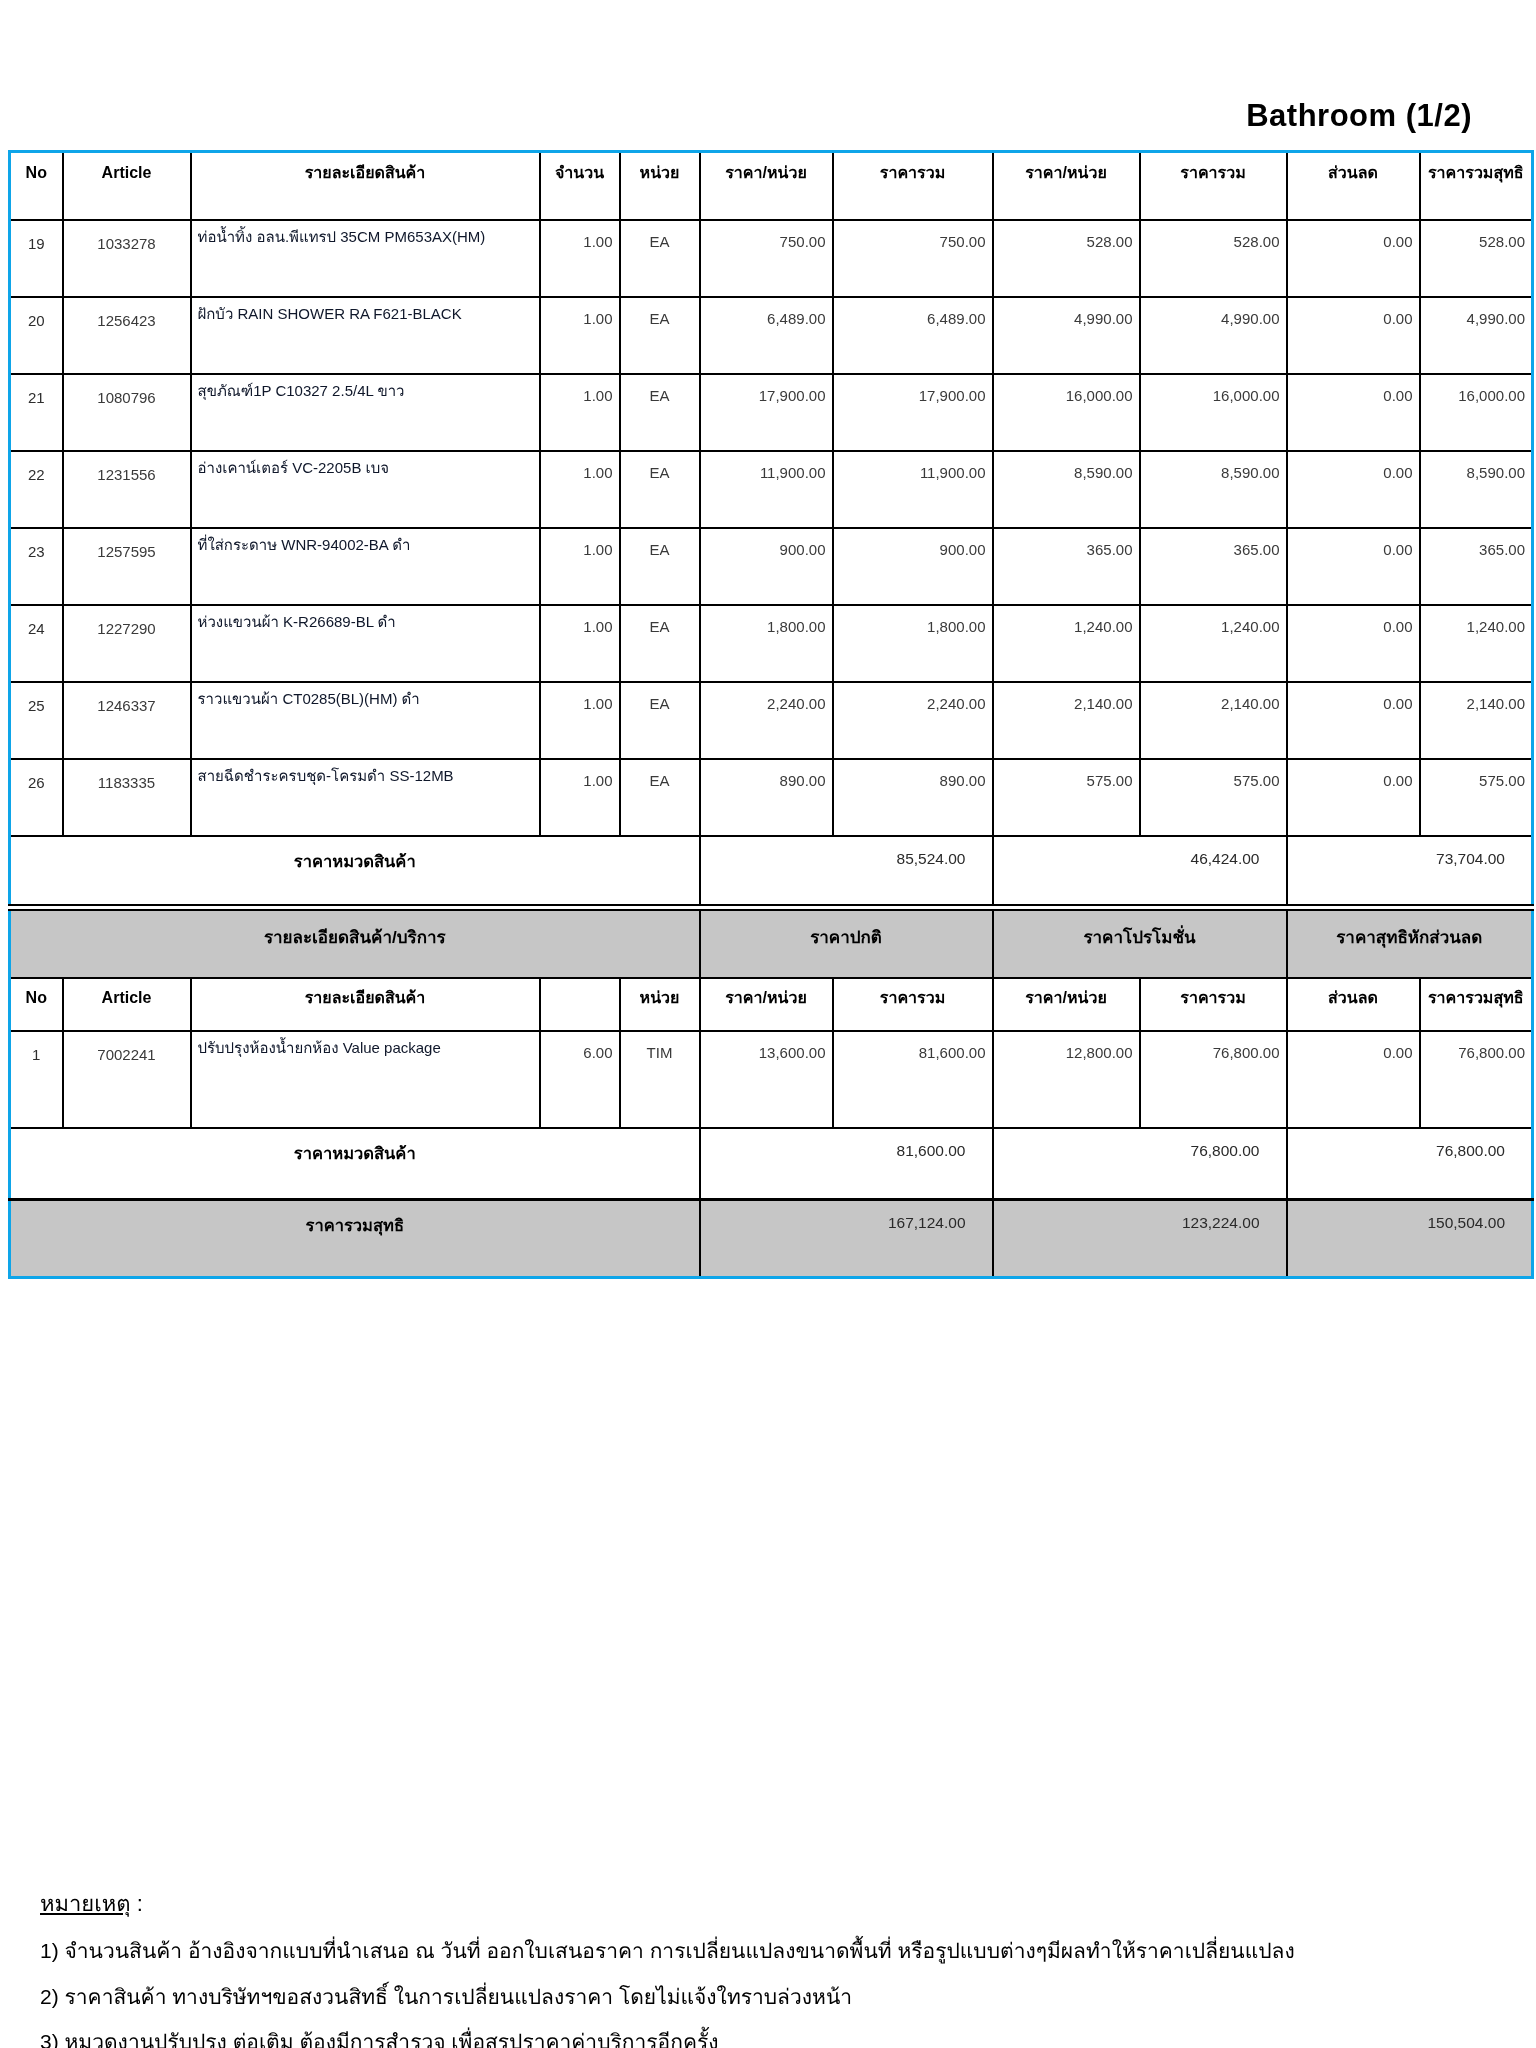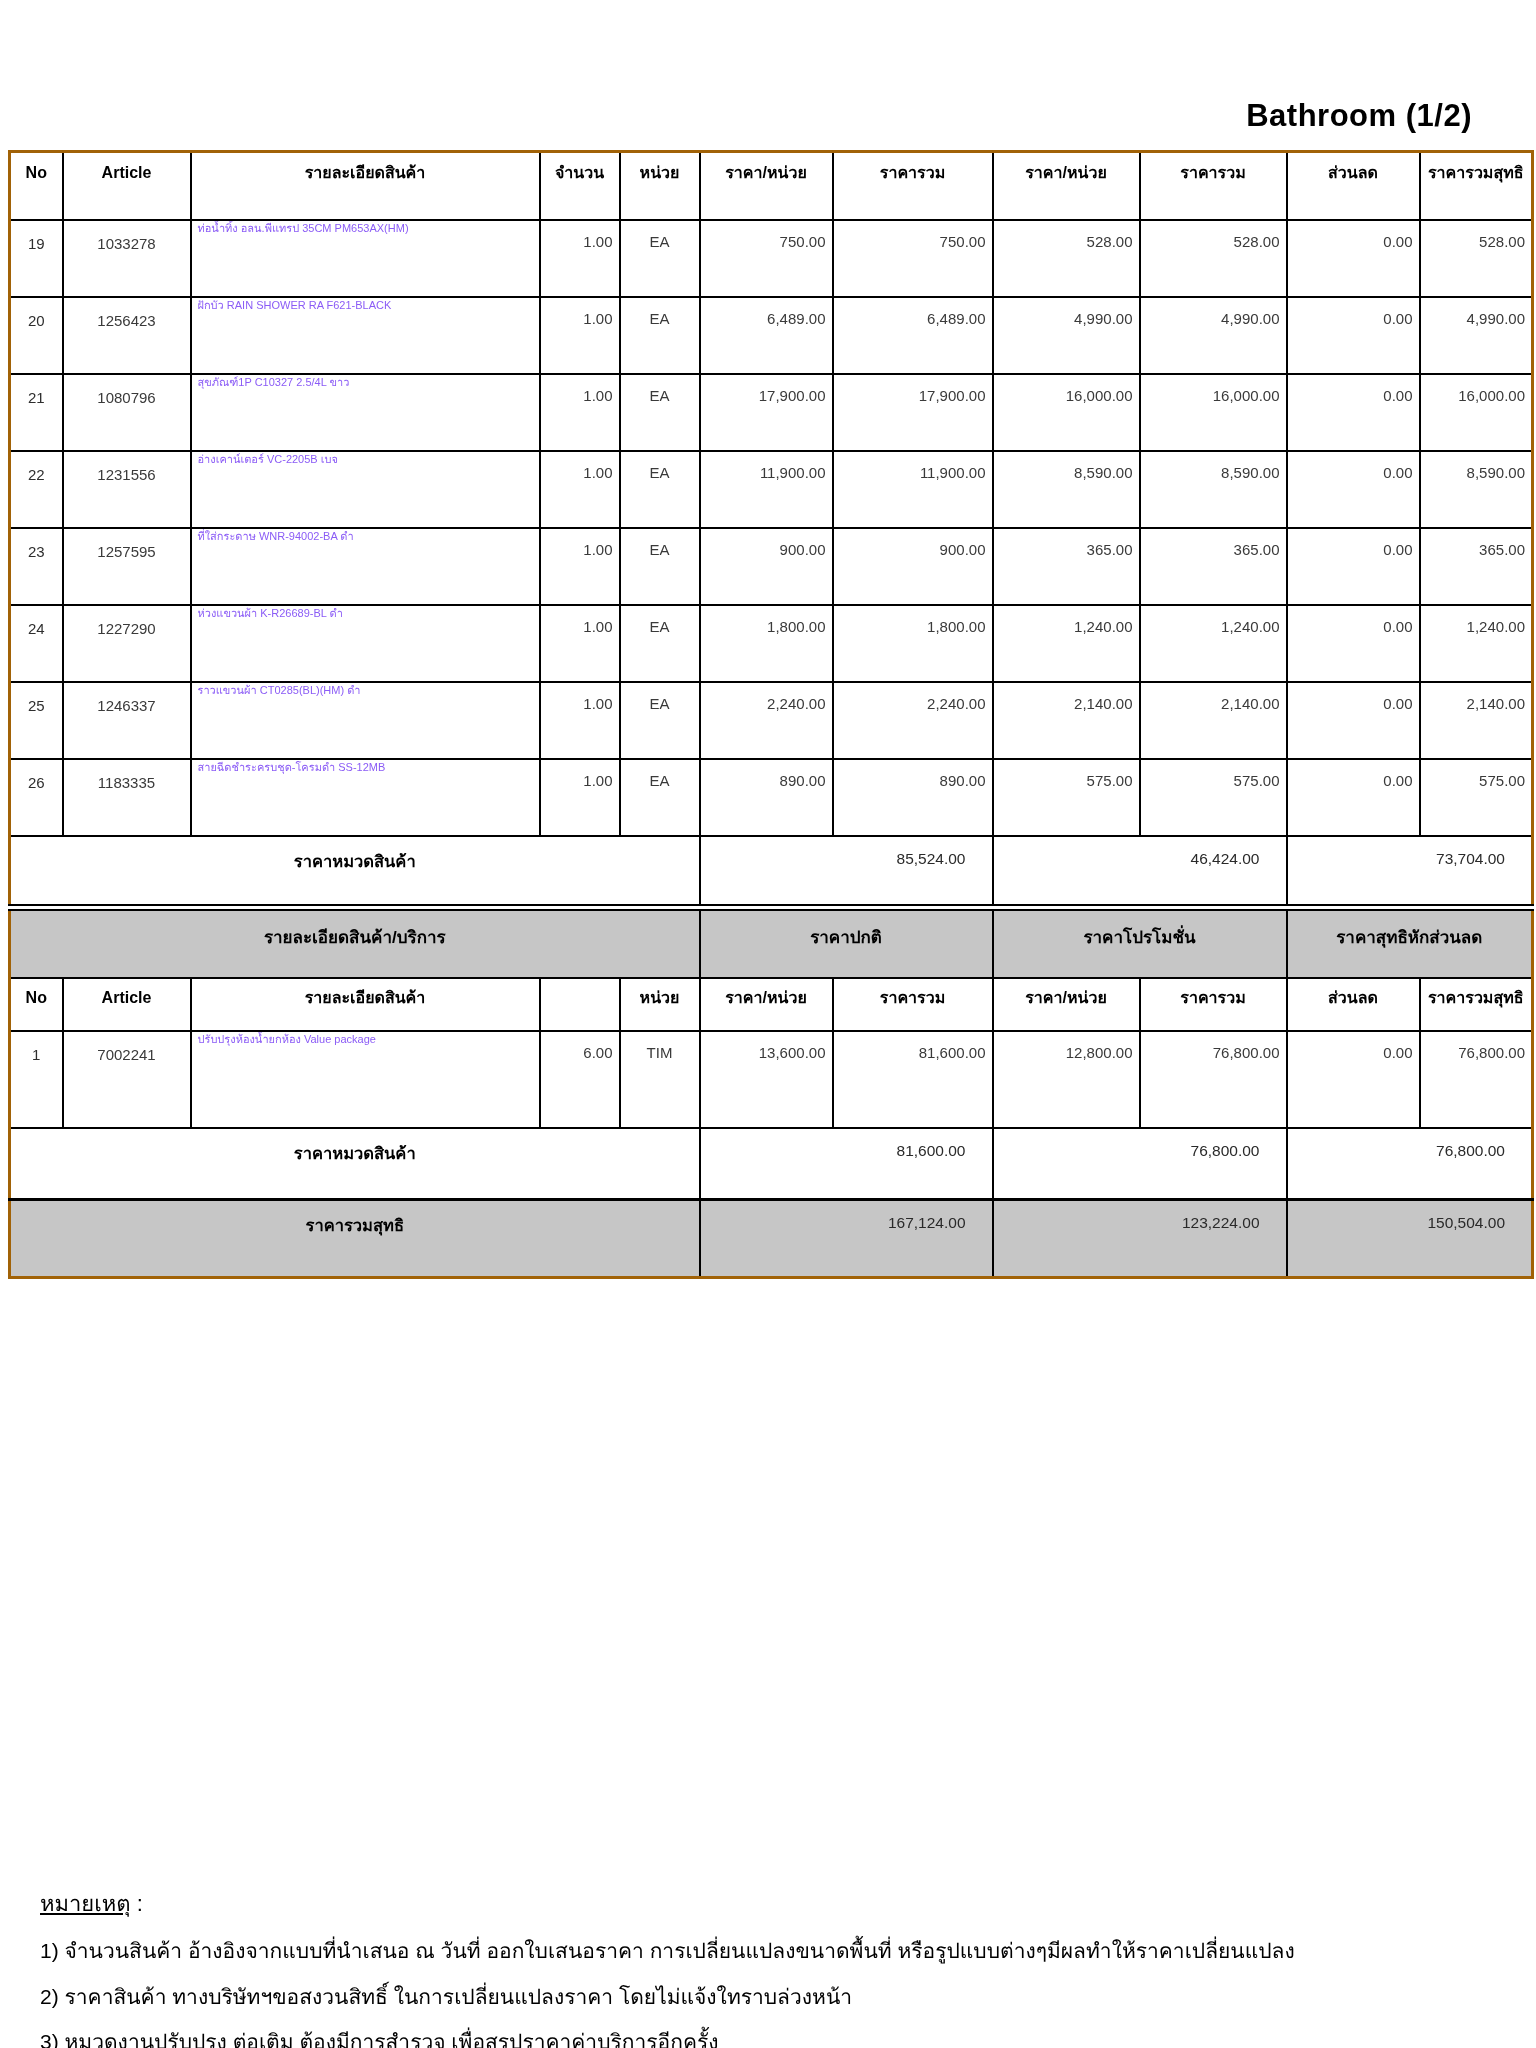--- a/index.html
+++ b/index.html
@@ -7,42 +7,42 @@
     width:1536px;height:2048px;background:#ffffff;position:relative;
     font-family:"Liberation Sans","DejaVu Sans",sans-serif;color:#2e2e2e;
   }
   .title{
     text-align:right;padding:98px 64px 0 0;font-size:31px;font-weight:bold;color:#000;
     letter-spacing:0.5px;
   }
   .title .title-page{font-weight:bold;}
   table{
     border-collapse:collapse;table-layout:fixed;width:1523px;margin:16px 0 0 8px;
-    border:3px solid #a16207;
+    border:3px solid #0ea5e9;
   }
   th,td{
     border:2px solid #000;vertical-align:top;overflow:hidden;
     padding:6px 6px;font-size:15px;line-height:1.25;
   }
   th{font-weight:bold;color:#000;font-size:16px;padding-top:10px;}
   .t-center{text-align:center;}
   .t-right{text-align:right;}
   .r-head{height:68px;}
   .r-item{height:77px;}
   .r-service{height:97px;}
   .r-sub{height:72px;}
   .r-section{height:70px;}
   .r-section th{background:#c6c6c6;font-size:17px;text-align:center;padding-top:16px;}
   .r-head2{height:53px;}
   .r-head2 th{padding-top:9px;}
   .r-grand{height:78px;}
   .r-grand td{background:#c6c6c6;border-top:3px solid #000;}
   .c-no{padding-top:14px;}
   .c-article{padding-top:14px;color:#3a3a3a;}
-  .c-desc{font-size:11px;color:#8b5cf6;padding-top:1px;}
+  .c-desc{font-size:15px;color:#0f172a;padding-top:7px;}
   .c-qty,.c-unit,.c-num{padding-top:12px;color:#3a3a3a;}
   .c-num{}
   .lbl{font-weight:bold;color:#000;text-align:center;padding-top:14px;font-size:16.5px;}
   .sub-num{text-align:right;padding-top:12px;padding-right:26px;color:#2a2a2a;font-size:15.5px;}
   .r-section th.sep, .r-sub td.sep{border-top:7px double #000;}
   .notes{position:absolute;left:40px;top:1886px;right:30px;color:#000;}
   .notes-heading{font-size:22px;margin-bottom:14px;}
   .notes-heading .u{text-decoration:underline;}
   .note-line{font-size:21px;margin-bottom:13px;line-height:1.55;}
 </style>

